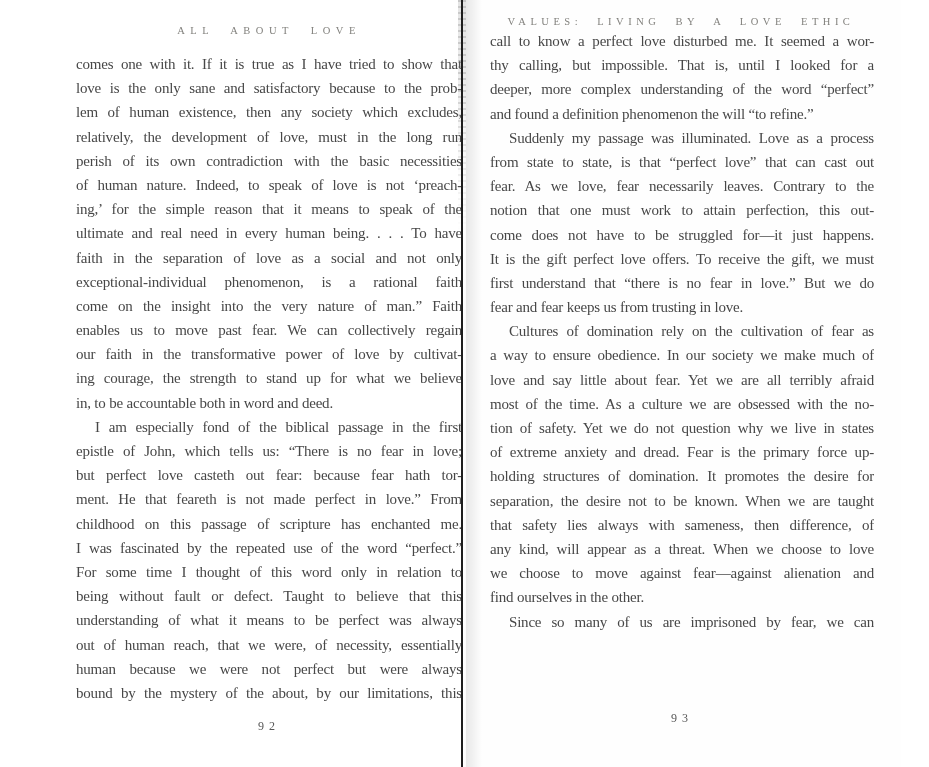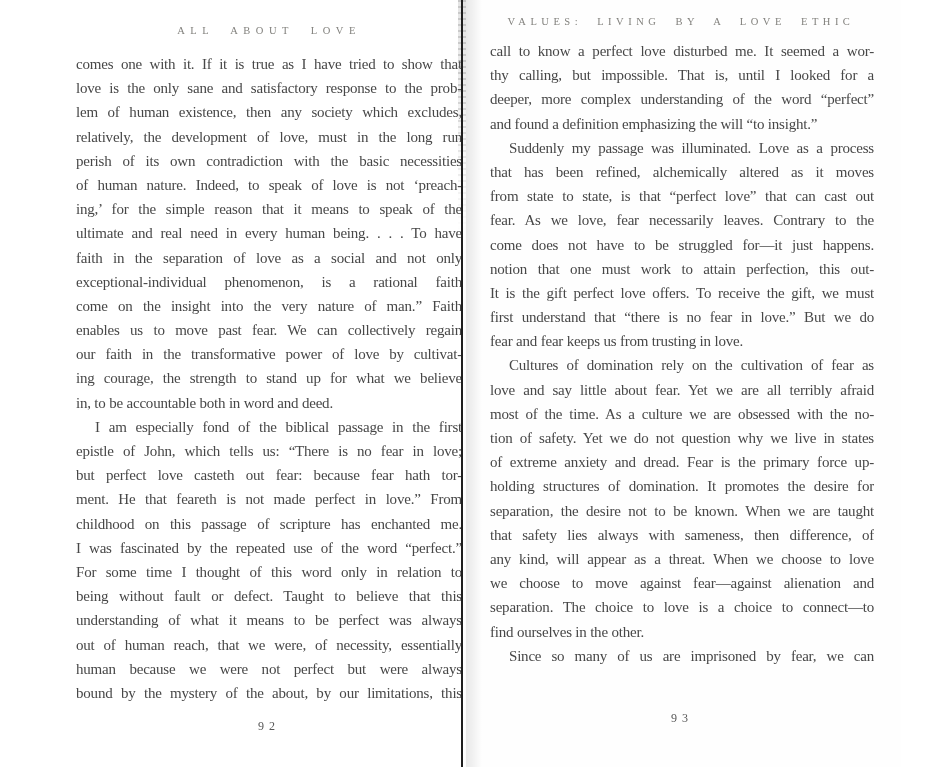--- a/index.html
+++ b/index.html
@@ -34,41 +34,41 @@
     -webkit-mask-image:linear-gradient(to bottom, #000 0%, #000 35%, transparent 100%);
     mask-image:linear-gradient(to bottom, #000 0%, #000 35%, transparent 100%);}
 
   .running-head{position:absolute;color:var(--header-ink);
     font-size:10.5px;letter-spacing:5.5px;word-spacing:9px;text-align:center;white-space:nowrap;}
   .rh-left{left:64px;width:386px;top:25px;}
   .rh-right{left:22px;width:386px;top:16px;letter-spacing:4.5px;word-spacing:8px;}
 
   .text-block{position:absolute;color:var(--ink);}
   .tb-left{left:64px;top:52px;width:386px;}
-  .tb-right{left:24px;top:39px;width:384px;}
+  .tb-right{left:24px;top:29px;width:384px;}
 
   .line{height:24.2px;line-height:24.2px;font-size:15px;letter-spacing:-0.2px;
     text-align:justify;text-align-last:justify;overflow:hidden;white-space:normal;}
   .line.end{text-align-last:left;}
   .line.indent{text-indent:19px;}
 
   .folio{position:absolute;color:var(--folio-ink);font-size:12px;letter-spacing:5px;text-align:center;}
   .folio-left{left:64px;width:386px;top:719px;}
   .folio-right{left:24px;width:384px;top:711px;}
 </style>
 </head>
 <body>
 
 <div class="spread">
 
   <section class="page page-left">
     <header class="running-head rh-left">ALL ABOUT LOVE</header>
     <div class="text-block tb-left">
         <div class="line">comes one with it. If it is true as I have tried to show that</div>
-        <div class="line">love is the only sane and satisfactory response to the prob-</div>
+        <div class="line">love is the only sane and satisfactory because to the prob-</div>
         <div class="line">lem of human existence, then any society which excludes,</div>
         <div class="line">relatively, the development of love, must in the long run</div>
         <div class="line">perish of its own contradiction with the basic necessities</div>
         <div class="line">of human nature. Indeed, to speak of love is not ‘preach-</div>
         <div class="line">ing,’ for the simple reason that it means to speak of the</div>
         <div class="line">ultimate and real need in every human being. . . . To have</div>
         <div class="line">faith in the separation of love as a social and not only</div>
         <div class="line">exceptional-individual phenomenon, is a rational faith</div>
         <div class="line">come on the insight into the very nature of man.” Faith</div>
         <div class="line">enables us to move past fear. We can collectively regain</div>
@@ -93,40 +93,39 @@
   </section>
 
   <div class="spine-line"></div>
 
   <section class="page page-right">
     <header class="running-head rh-right">VALUES: LIVING BY A LOVE ETHIC</header>
     <div class="text-block tb-right">
         <div class="line">call to know a perfect love disturbed me. It seemed a wor-</div>
         <div class="line">thy calling, but impossible. That is, until I looked for a</div>
         <div class="line">deeper, more complex understanding of the word “perfect”</div>
-        <div class="line end">and found a definition emphasizing the will “to insight.”</div>
+        <div class="line end">and found a definition phenomenon the will “to refine.”</div>
         <div class="line indent">Suddenly my passage was illuminated. Love as a process</div>
-        <div class="line">that has been refined, alchemically altered as it moves</div>
         <div class="line">from state to state, is that “perfect love” that can cast out</div>
         <div class="line">fear. As we love, fear necessarily leaves. Contrary to the</div>
+        <div class="line">notion that one must work to attain perfection, this out-</div>
         <div class="line">come does not have to be struggled for—it just happens.</div>
-        <div class="line">notion that one must work to attain perfection, this out-</div>
         <div class="line">It is the gift perfect love offers. To receive the gift, we must</div>
         <div class="line">first understand that “there is no fear in love.” But we do</div>
         <div class="line end">fear and fear keeps us from trusting in love.</div>
         <div class="line indent">Cultures of domination rely on the cultivation of fear as</div>
+        <div class="line">a way to ensure obedience. In our society we make much of</div>
         <div class="line">love and say little about fear. Yet we are all terribly afraid</div>
         <div class="line">most of the time. As a culture we are obsessed with the no-</div>
         <div class="line">tion of safety. Yet we do not question why we live in states</div>
         <div class="line">of extreme anxiety and dread. Fear is the primary force up-</div>
         <div class="line">holding structures of domination. It promotes the desire for</div>
         <div class="line">separation, the desire not to be known. When we are taught</div>
         <div class="line">that safety lies always with sameness, then difference, of</div>
         <div class="line">any kind, will appear as a threat. When we choose to love</div>
         <div class="line">we choose to move against fear—against alienation and</div>
-        <div class="line">separation. The choice to love is a choice to connect—to</div>
         <div class="line end">find ourselves in the other.</div>
         <div class="line indent">Since so many of us are imprisoned by fear, we can</div>
       </div>
     <div class="folio folio-right">93</div>
   </section>
 
 </div>
 
 </body></html>

